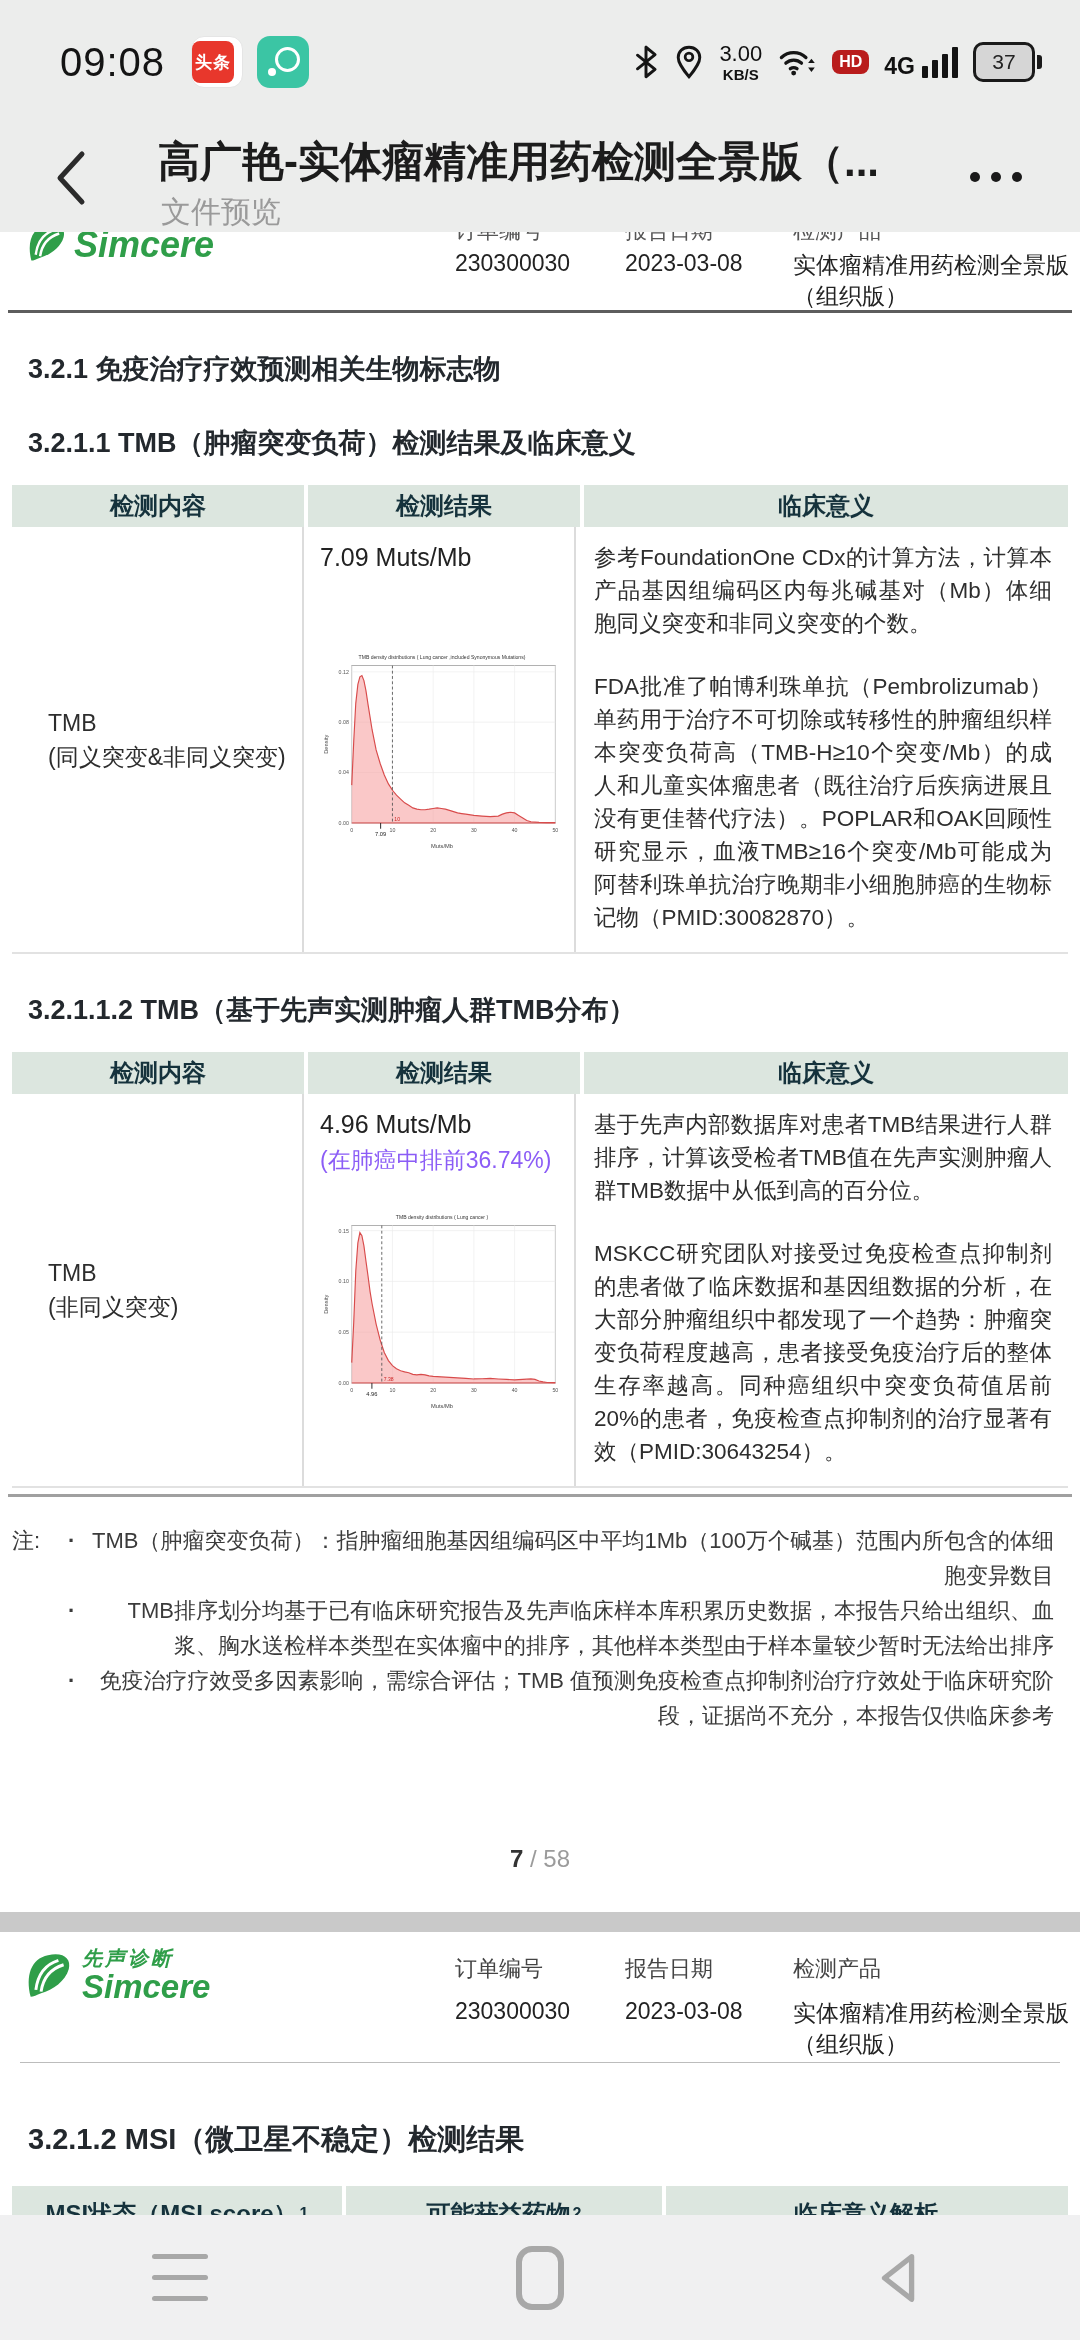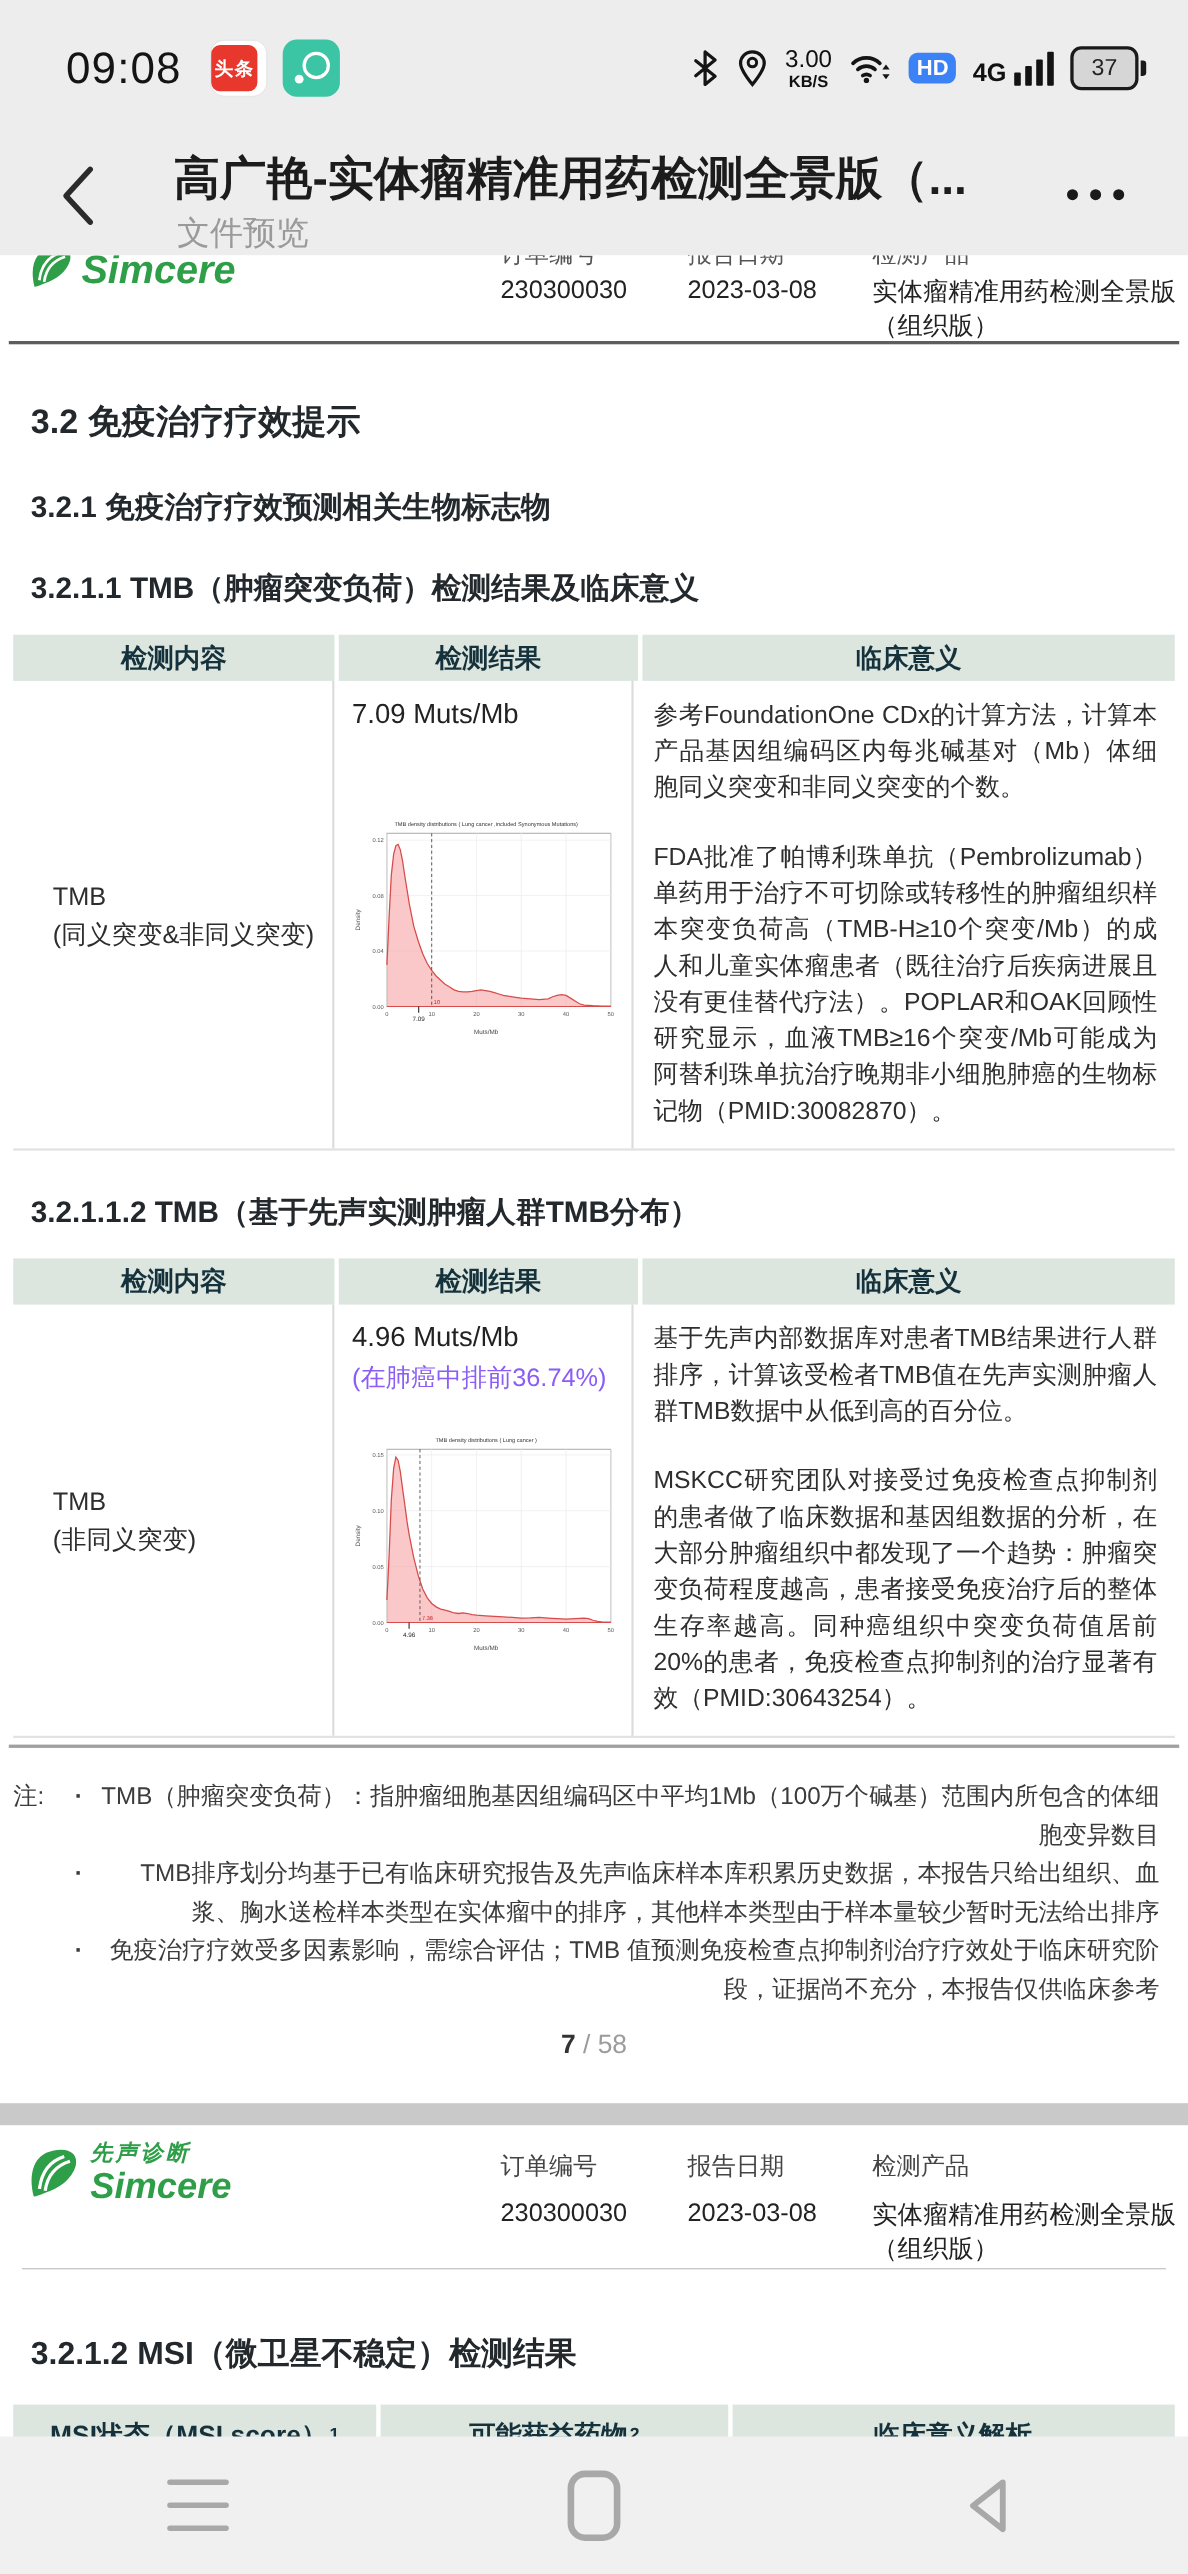--- a/index.html
+++ b/index.html
@@ -16,21 +16,21 @@
   .tile-toutiao{background:#ffffff;border:1px solid #e5e5e5;box-sizing:border-box;}
   .tile-toutiao .inner{width:42px;height:42px;border-radius:8px;background:#e8372c;color:#fff;
        font-size:17px;font-weight:bold;display:flex;align-items:center;justify-content:center;letter-spacing:1px;}
   .tile-teal{background:#3bc5a4;position:relative;}
   .tile-teal .ring{position:absolute;right:9px;top:11px;width:19px;height:19px;border:3.5px solid #fff;border-radius:50%;}
   .tile-teal .dot{position:absolute;left:11px;bottom:12px;width:8px;height:8px;background:#fff;border-radius:50%;}
   .sb-right{margin-left:auto;display:flex;align-items:center;gap:15px;}
   .sb-speed{display:flex;flex-direction:column;align-items:center;line-height:1;color:#111;}
   .sb-speed .v{font-size:22px;font-weight:normal;}
   .sb-speed .u{font-size:15px;font-weight:bold;margin-top:2px;}
-  .hd-badge{background:#3b82f6;color:#fff;font-weight:bold;font-size:20px;border-radius:8px;
+  .hd-badge{background:#b91c1c;color:#fff;font-weight:bold;font-size:16px;border-radius:8px;
             padding:4px 7px;line-height:1;}
   .sig-group{display:flex;align-items:flex-end;gap:4px;}
   .sig-4g{font-size:23px;font-weight:bold;color:#111;line-height:1;margin-right:3px;}
   .bar{width:6px;background:#131313;border-radius:1px;}
   .battery{display:flex;align-items:center;}
   .bat-body{width:56px;height:34px;border:3px solid #1a1a1a;border-radius:10px;background:#d6d6d6;
             display:flex;align-items:center;justify-content:center;font-size:21px;color:#222;}
   .bat-nub{width:5px;height:14px;background:#1a1a1a;border-radius:0 3px 3px 0;margin-left:2px;}
 
   .app-header{position:absolute;top:110px;left:0;right:0;height:122px;}
@@ -187,21 +187,20 @@
       </div>
       <span class="p7-label x-order">订单编号</span>
       <span class="p7-label x-date">报告日期</span>
       <span class="p7-label x-product">检测产品</span>
       <span class="p7-value x-order">230300030</span>
       <span class="p7-value x-date">2023-03-08</span>
       <span class="p7-value x-product">实体瘤精准用药检测全景版（组织版）</span>
     </div>
     <div class="meta-divider"></div>
 
-    <div class="h1">3.2 免疫治疗疗效提示</div>
     <div class="h2">3.2.1 免疫治疗疗效预测相关生物标志物</div>
     <div class="h2">3.2.1.1 TMB（肿瘤突变负荷）检测结果及临床意义</div>
 
     <div class="rpt" style="width:1056px;margin:24px 12px 0;">
       <div class="thead-row">
         <div class="th-cell w1">检测内容</div>
         <div class="th-cell w2">检测结果</div>
         <div class="th-cell w3">临床意义</div>
       </div>
       <div class="tb-row">

